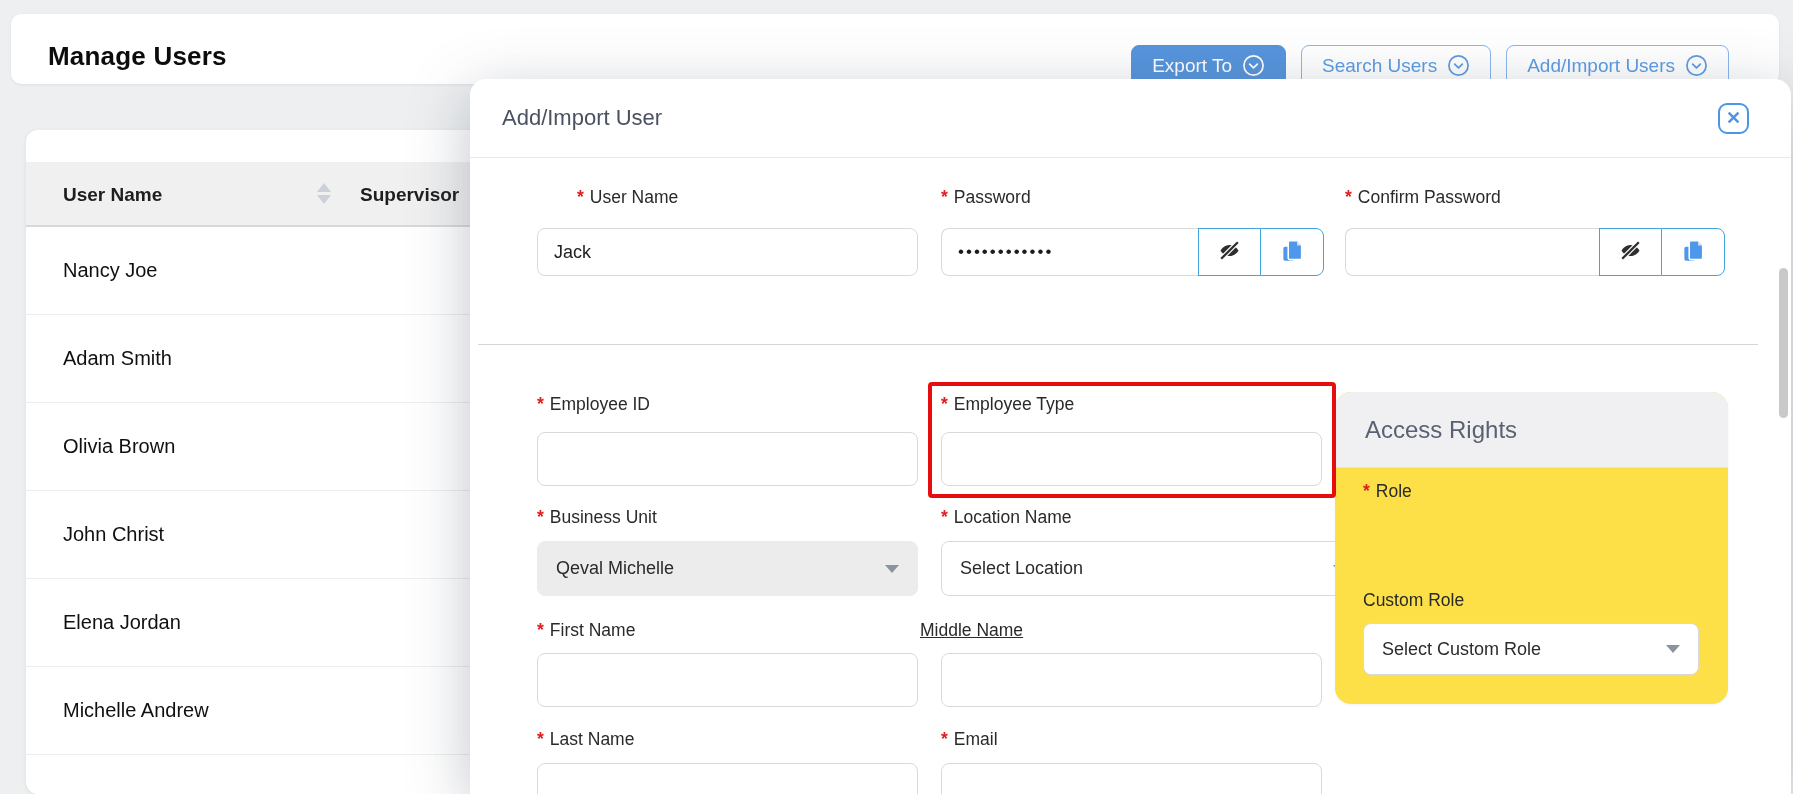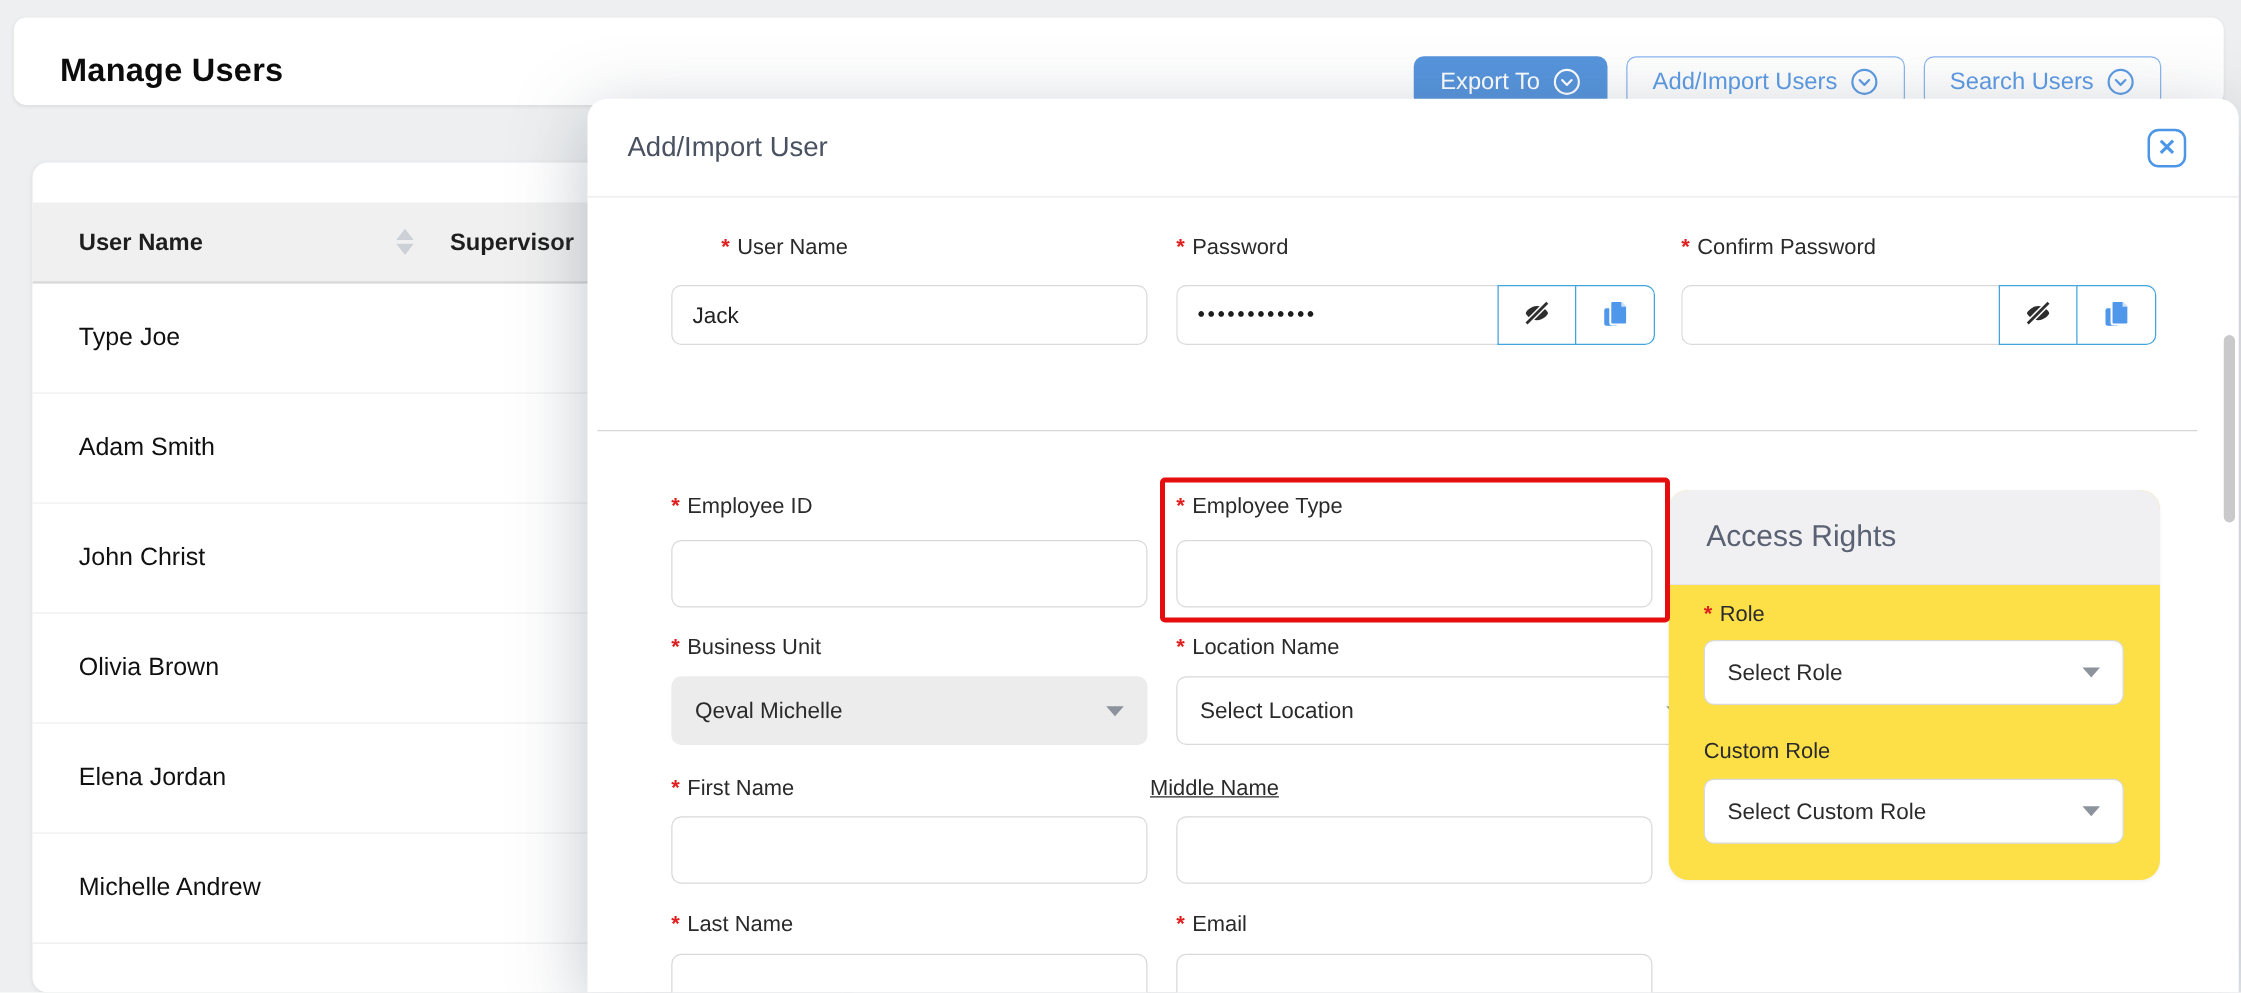--- a/index.html
+++ b/index.html
@@ -164,54 +164,54 @@
       <button class="btn btn-filled">
         <span>Export To</span>
         <span>
           <svg width="23" height="23" viewBox="0 0 24 24" fill="none">
             <circle cx="12" cy="12" r="10" stroke="#ffffff" stroke-width="1.8"></circle>
             <path d="M8 10.5l4 4 4-4" stroke="#ffffff" stroke-width="1.8" fill="none" stroke-linecap="round" stroke-linejoin="round"></path>
           </svg>
         </span>
       </button>
       <button class="btn btn-outline">
-        <span>Add/Import Users</span>
+        <span>Search Users</span>
         <span>
           <svg width="23" height="23" viewBox="0 0 24 24" fill="none">
             <circle cx="12" cy="12" r="10" stroke="#5b9be4" stroke-width="1.8"></circle>
             <path d="M8 10.5l4 4 4-4" stroke="#5b9be4" stroke-width="1.8" fill="none" stroke-linecap="round" stroke-linejoin="round"></path>
           </svg>
         </span>
       </button>
       <button class="btn btn-outline">
-        <span>Search Users</span>
+        <span>Add/Import Users</span>
         <span>
           <svg width="23" height="23" viewBox="0 0 24 24" fill="none">
             <circle cx="12" cy="12" r="10" stroke="#5b9be4" stroke-width="1.8"></circle>
             <path d="M8 10.5l4 4 4-4" stroke="#5b9be4" stroke-width="1.8" fill="none" stroke-linecap="round" stroke-linejoin="round"></path>
           </svg>
         </span>
       </button>
     </div>
   </div>
 
   <div class="table-card">
     <div class="table-head">
       <div class="th th-username">User Name</div>
       <div class="sort-icon">
         <div class="tri-up"></div>
         <div class="tri-down"></div>
       </div>
       <div class="th th-supervisor">Supervisor</div>
     </div>
     <div class="table-rows">
-      <div class="table-row">Type Joe</div>
+      <div class="table-row">Nancy Joe</div>
       <div class="table-row">Adam Smith</div>
+      <div class="table-row">Olivia Brown</div>
       <div class="table-row">John Christ</div>
-      <div class="table-row">Olivia Brown</div>
       <div class="table-row">Elena Jordan</div>
       <div class="table-row">Michelle Andrew</div>
     </div>
   </div>
 
   <div class="modal">
 
     <div class="modal-header">
       <div class="modal-title">Add/Import User</div>
     </div>
@@ -318,24 +318,20 @@
     <input class="m-input tall" style="left: 67px; top: 684px; width: 381px;" value="">
     <input class="m-input tall" style="left: 471px; top: 684px; width: 381px;" value="">
 
     <div class="access-panel">
       <div class="access-header">
         <div class="access-title">Access Rights</div>
       </div>
       <div class="m-label" style="left:28px; top:89px;">
         <span class="req">*</span><span>Role</span>
       </div>
-      <div class="select" style="top:120px;">
-        <span>Select Role</span>
-        <span class="caret"></span>
-      </div>
       <div class="m-label" style="left:28px; top:198px;">
         <span>Custom Role</span>
       </div>
       <div class="select" style="top:231px;">
         <span>Select Custom Role</span>
         <span class="caret"></span>
       </div>
     </div>
 
     <div class="scroll-thumb"></div>

